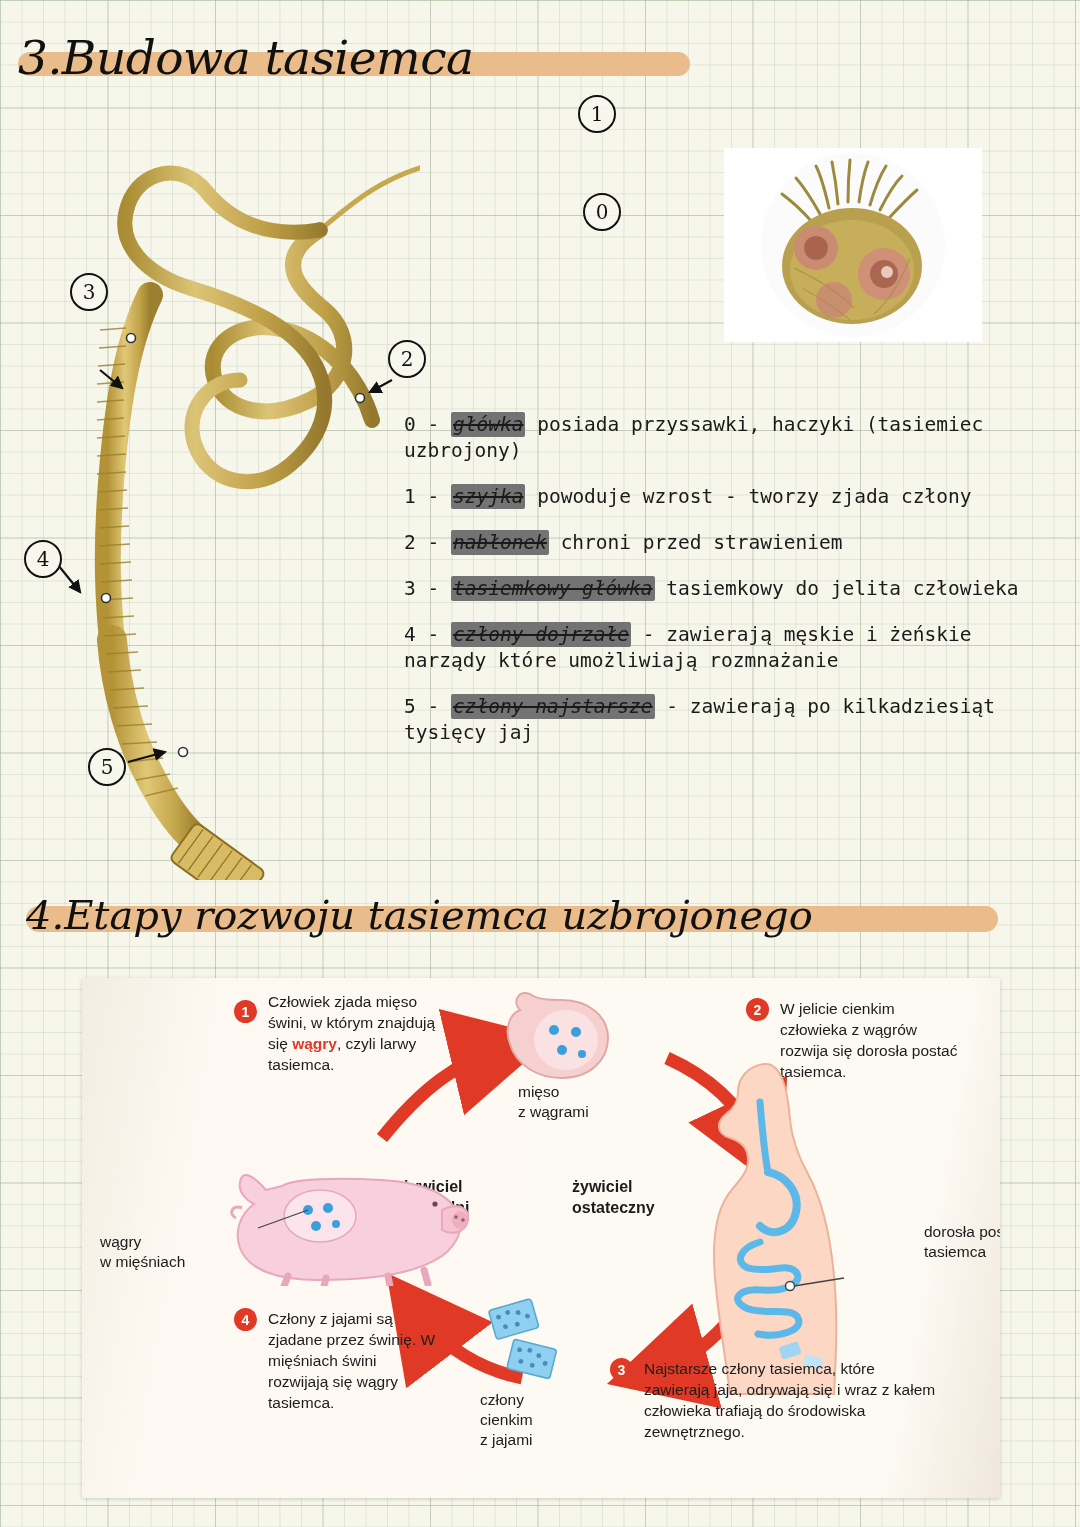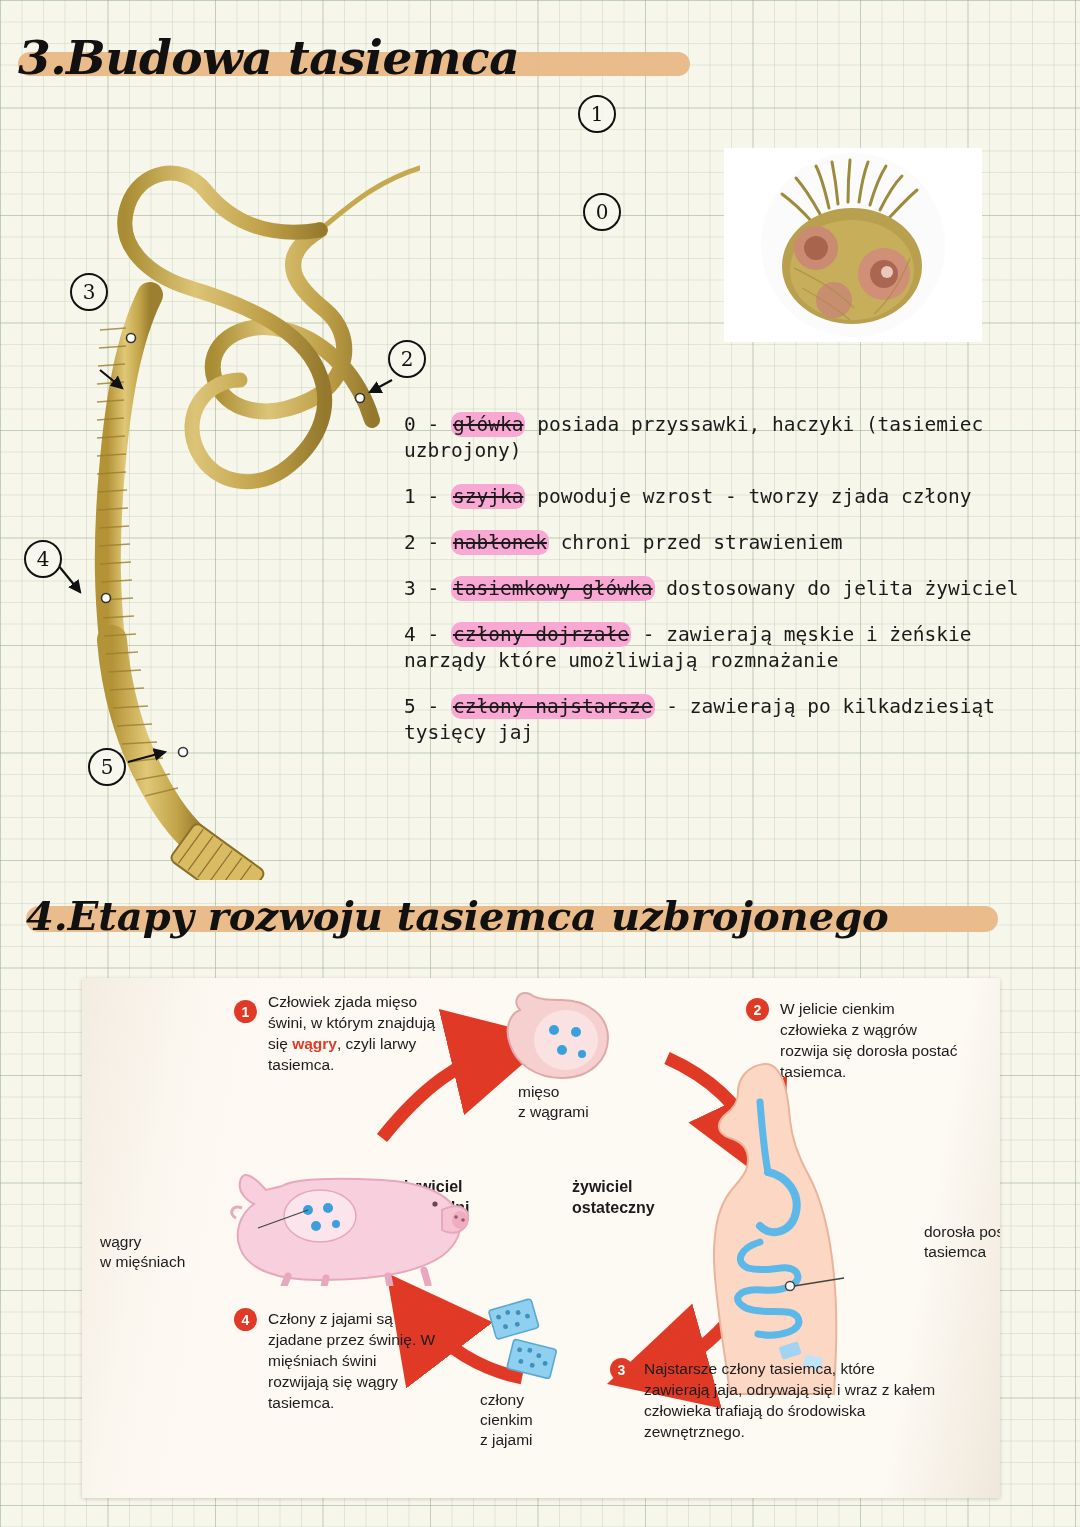--- a/index.html
+++ b/index.html
@@ -31,21 +31,21 @@
     position: absolute;
     inset: 0;
     z-index: 1;
   }
 
   
   .heading {
     position: absolute;
     font-family: "DejaVu Serif", serif;
     font-style: italic;
-    font-weight: bold;
+    font-weight: normal;
     color: #111;
     white-space: nowrap;
   }
   .heading .hl {
     position: absolute;
     left: 0;
     top: 50%;
     height: 26px;
     transform: translateY(-50%);
     background: #e9b886;
@@ -74,24 +74,25 @@
     top: 412px;
     width: 640px;
     font-family: "DejaVu Sans Mono", monospace;
     font-size: 19.5px;
     line-height: 26px;
     color: #1a1a1a;
   }
   .desc p { margin: 0 0 20px 0; }
   .desc p:last-child { margin-bottom: 0; }
   .mark {
-    background: #f9a8d4;
+    background: #737373;
     padding: 1px 2px;
-    border-radius: 10px;
+    border-radius: 2px;
     box-decoration-break: clone;
+    font-style: italic;
     -webkit-box-decoration-break: clone;
   }
   .mark.strike { text-decoration: line-through; text-decoration-thickness: 1.5px; }
 
   
   #worm-figure {
     position: absolute;
     left: 0;
     top: 80px;
     width: 420px;
@@ -321,21 +322,21 @@
         <path d="M78 140 C 96 150, 112 160, 126 172"></path>
         <path d="M186 110 C 178 130, 166 152, 150 166"></path>
       </g>
     </g>
   </svg>
 
   <div class="desc">
     <p><span>0 - </span><span class="mark strike">główka</span><span> posiada przyssawki, haczyki (tasiemiec uzbrojony)</span></p>
     <p><span>1 - </span><span class="mark strike">szyjka</span><span> powoduje wzrost - tworzy zjada człony</span></p>
     <p><span>2 - </span><span class="mark strike">nabłonek</span><span> chroni przed strawieniem</span></p>
-    <p><span>3 - </span><span class="mark strike">tasiemkowy główka</span><span> dostosowany do jelita żywiciel</span></p>
+    <p><span>3 - </span><span class="mark strike">tasiemkowy główka</span><span> tasiemkowy do jelita człowieka</span></p>
     <p><span>4 - </span><span class="mark strike">człony dojrzałe</span><span> - zawierają męskie i żeńskie narządy które umożliwiają rozmnażanie</span></p>
     <p><span>5 - </span><span class="mark strike">człony najstarsze</span><span> - zawierają po kilkadziesiąt tysięcy jaj</span></p>
   </div>
 
   <div class="heading" id="heading-4">
     <span class="hl"></span>
     <span>4.Etapy rozwoju tasiemca uzbrojonego</span>
   </div>
 
   <div id="lifecycle">

